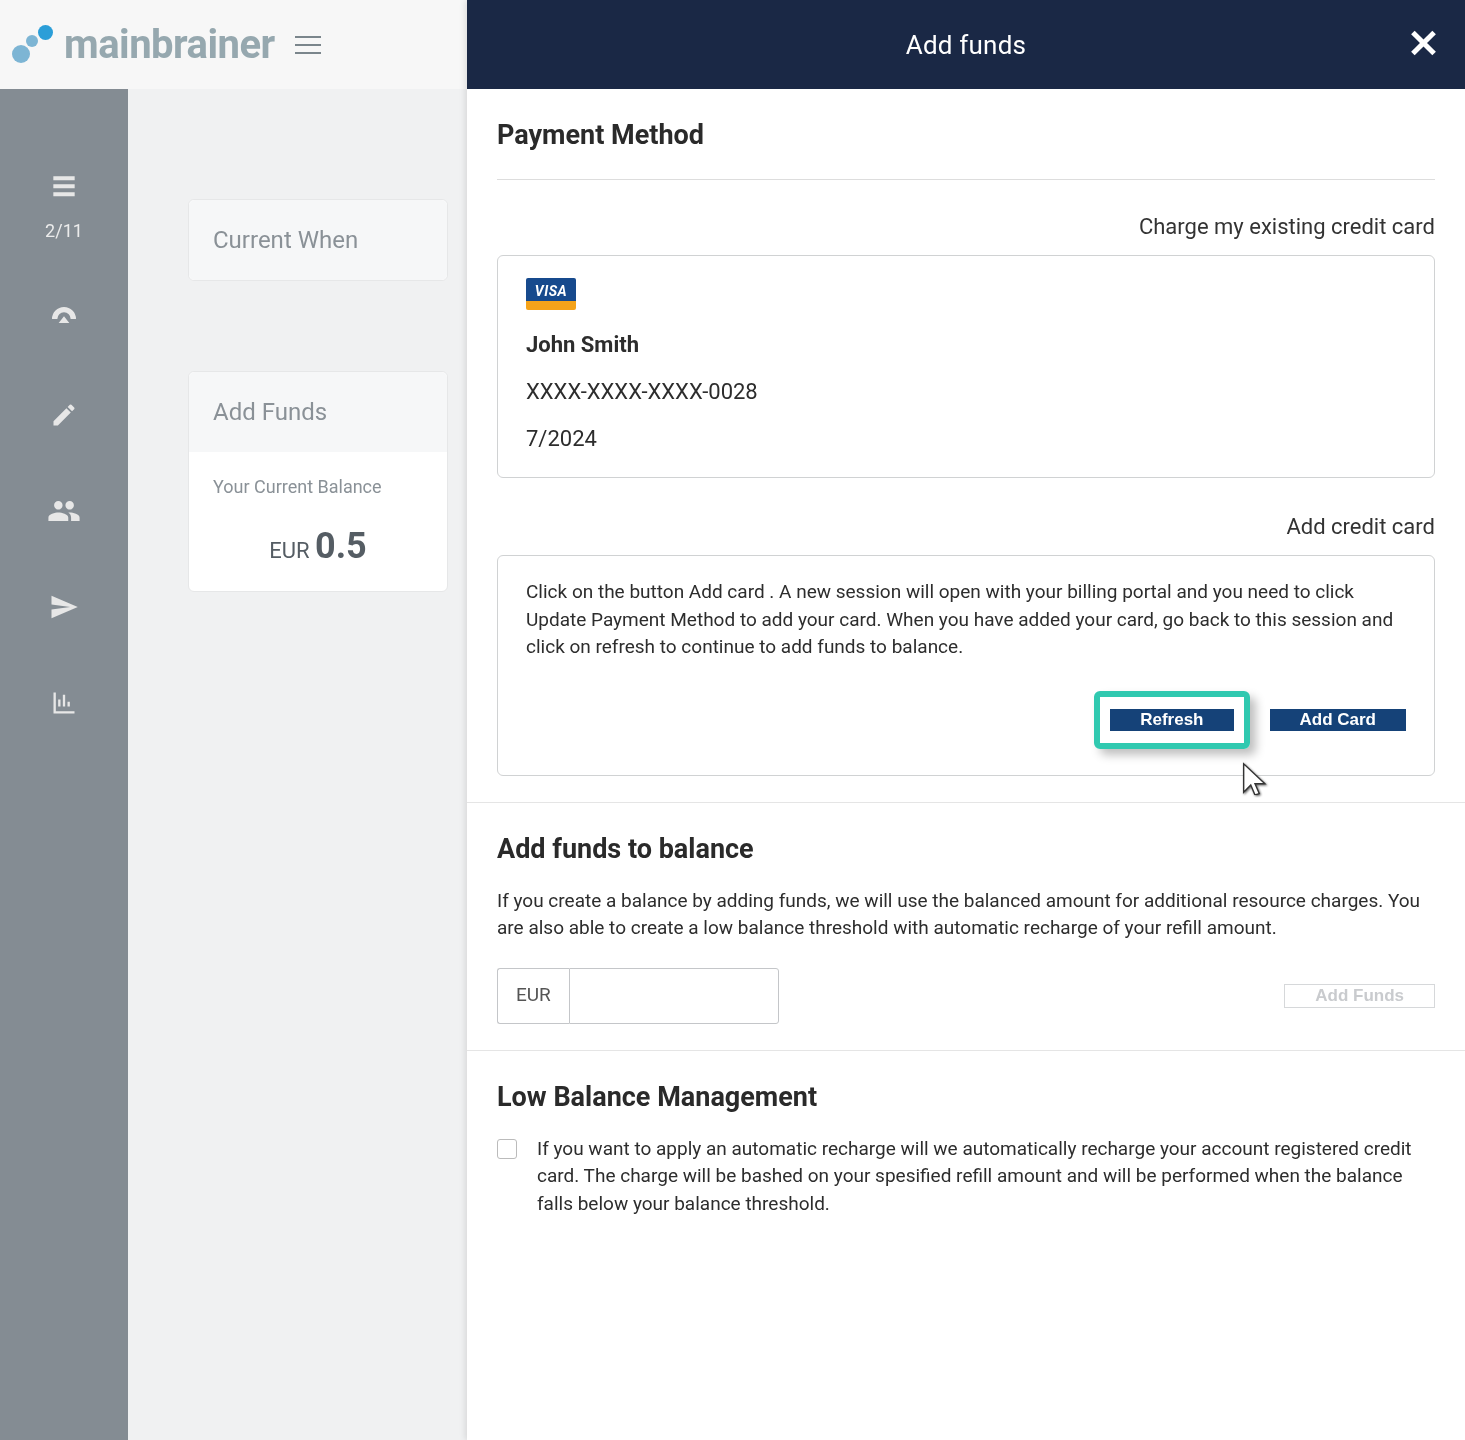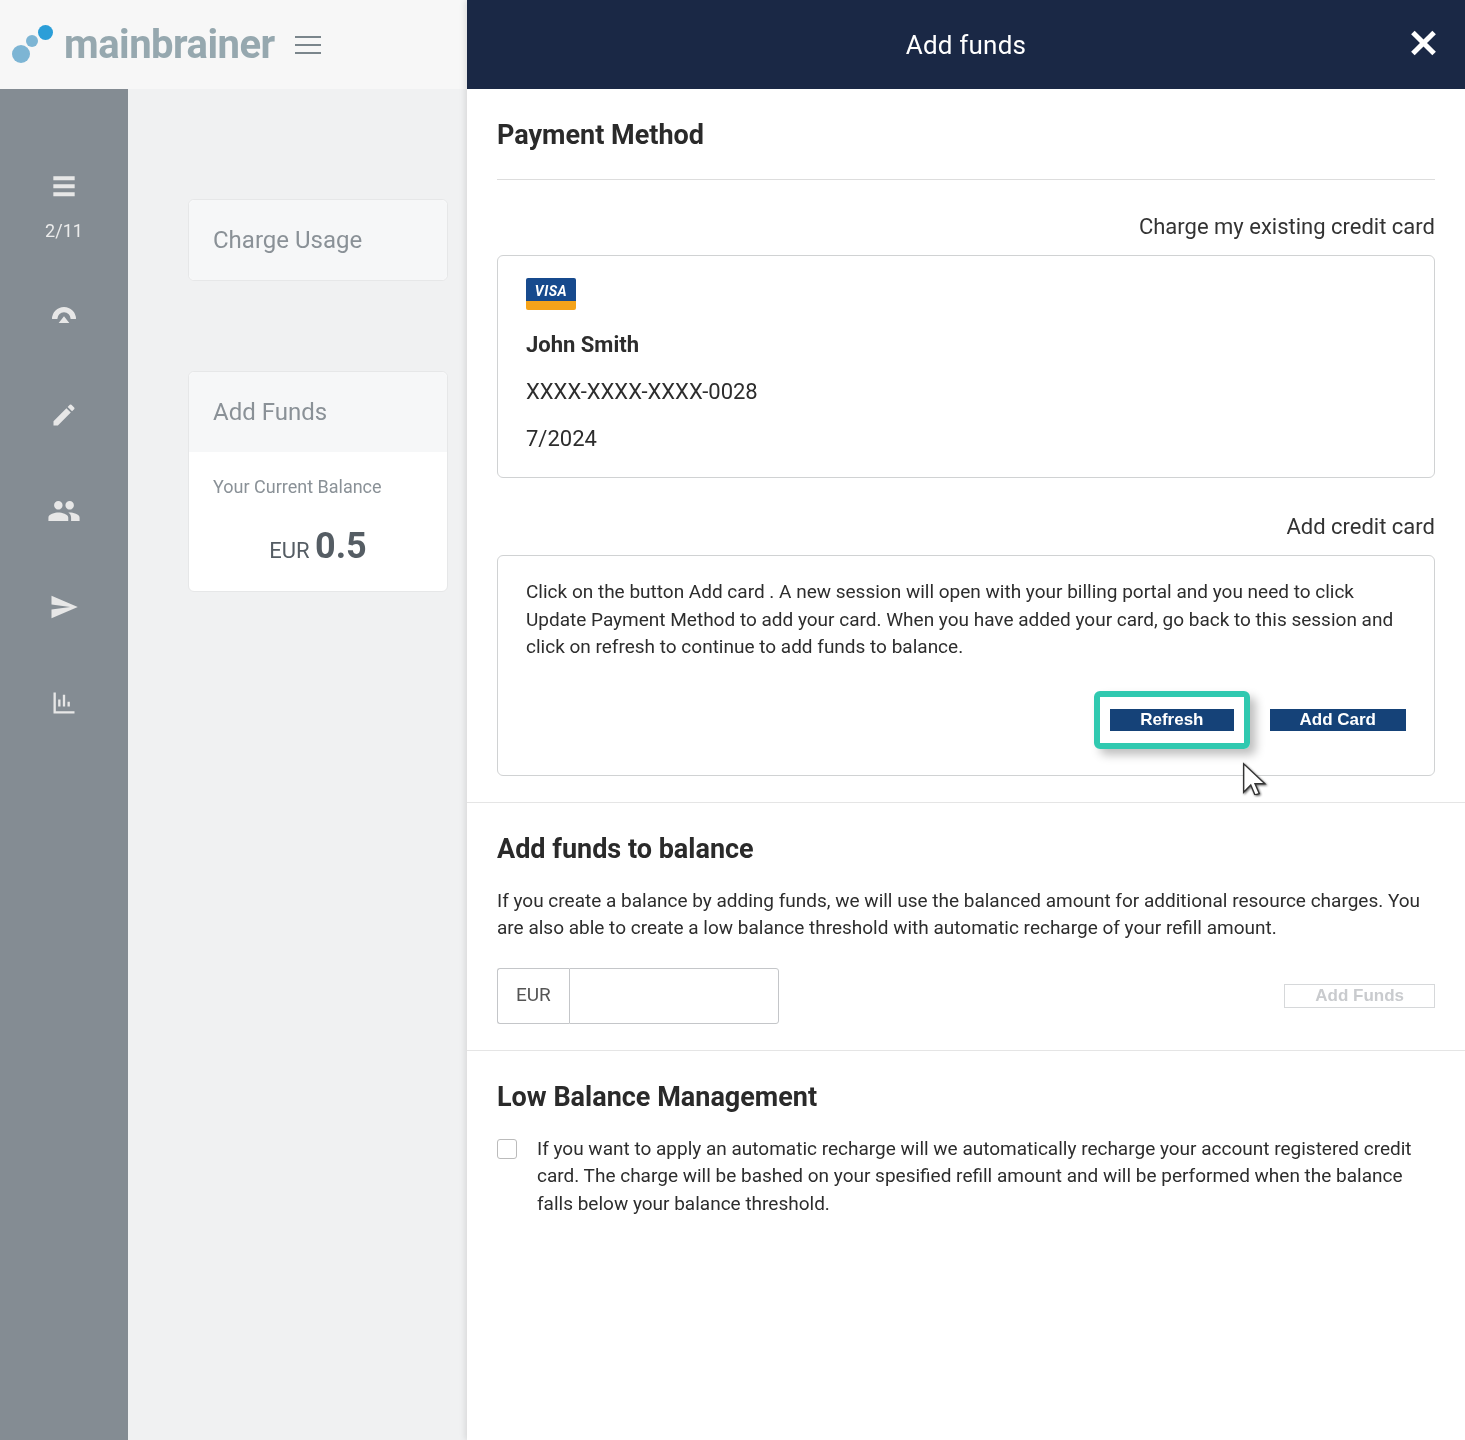--- a/index.html
+++ b/index.html
@@ -118,21 +118,21 @@
   </div>
   <div class="icon">
     <svg viewBox="0 0 24 24" width="28" height="28">
         <path d="M3 3v18h18v-2H5V3H3zm4 12h2V9H7v6zm4 0h2V5h-2v10zm4 0h2v-4h-2v4z"></path>
       </svg>
   </div>
 </div>
 
 <div class="mid-shade">
   <div class="card-outer" style="margin-bottom: 90px;">
-    <div class="card-header solo">Charge Usage</div>
+    <div class="card-header solo">Current When</div>
   </div>
   <div class="card-outer">
     <div class="card-header">Add Funds</div>
     <div class="bal-block">
       <div class="bal-label">Your Current Balance</div>
       <div class="bal-value">
         <span>EUR</span> <span class="big">0.5</span>
       </div>
     </div>
   </div>

